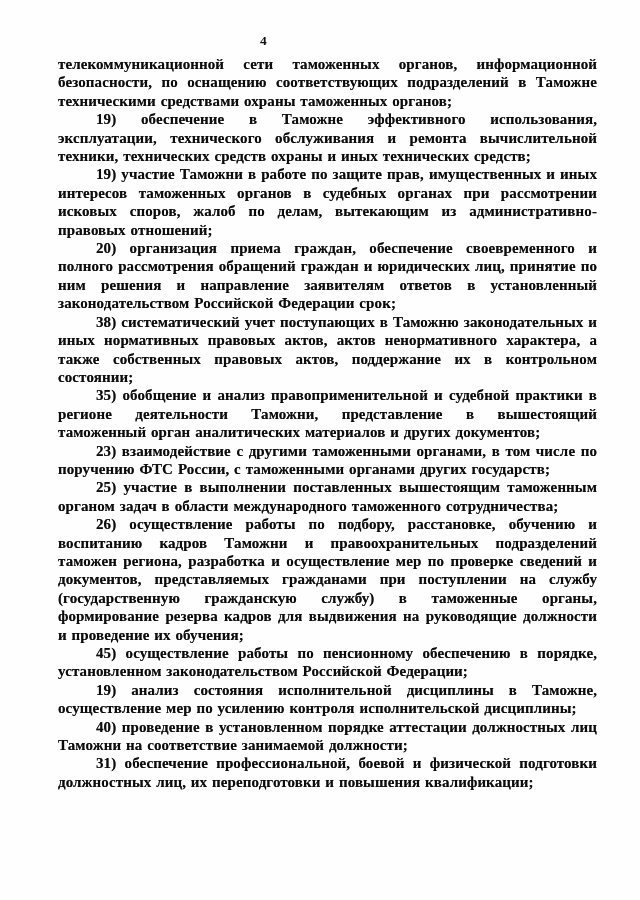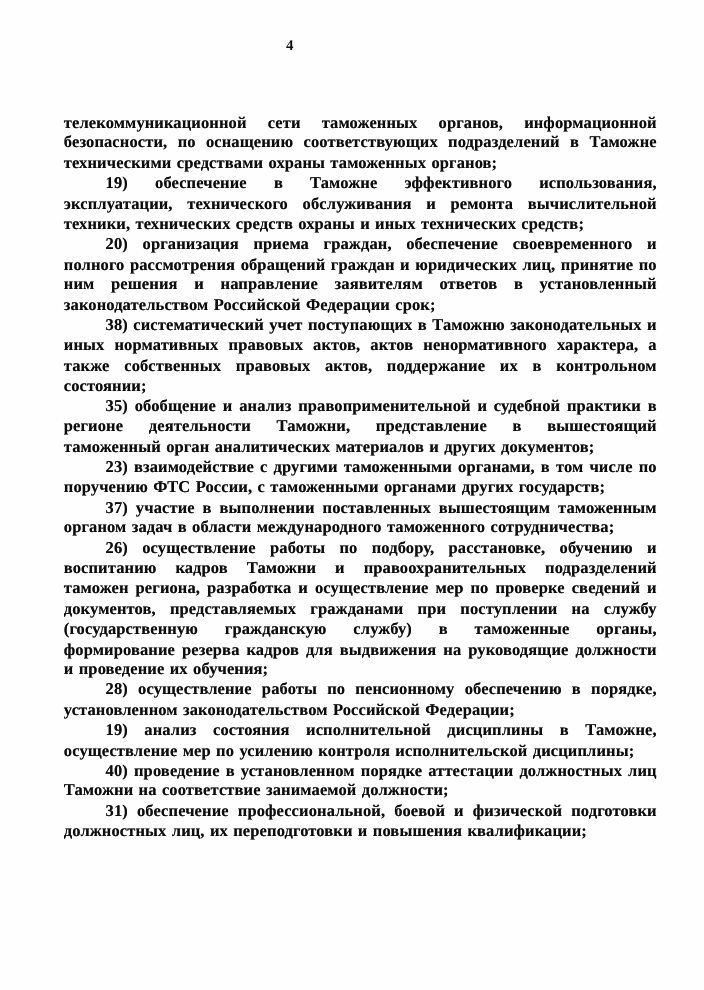--- a/index.html
+++ b/index.html
@@ -37,39 +37,39 @@
     line-height: 18.4px;
     font-weight: bold;
     text-align: justify;
     text-indent: 38px;
     letter-spacing: 0.1px;
     word-spacing: 1px;
     text-shadow: 0 0 0.3px rgba(0,0,0,0.55);
   }
   .content p.no-indent {
     text-indent: 0;
-    margin-top: 48px;
   }
 </style>
 </head>
 <body>
 
 <div class="page">
 
   <div class="page-number">4</div>
 
   <div class="content">
     <p class="no-indent">телекоммуникационной сети таможенных органов, информационной безопасности, по оснащению соответствующих подразделений в Таможне техническими средствами охраны таможенных органов;</p>
     <p>19) обеспечение в Таможне эффективного использования, эксплуатации, технического обслуживания и ремонта вычислительной техники, технических средств охраны и иных технических средств;</p>
+    <p>19) участие Таможни в работе по защите прав, имущественных и иных интересов таможенных органов в судебных органах при рассмотрении исковых споров, жалоб по делам, вытекающим из административно-правовых отношений;</p>
     <p>20) организация приема граждан, обеспечение своевременного и полного рассмотрения обращений граждан и юридических лиц, принятие по ним решения и направление заявителям ответов в установленный законодательством Российской Федерации срок;</p>
     <p>38) систематический учет поступающих в Таможню законодательных и иных нормативных правовых актов, актов ненормативного характера, а также собственных правовых актов, поддержание их в контрольном состоянии;</p>
     <p>35) обобщение и анализ правоприменительной и судебной практики в регионе деятельности Таможни, представление в вышестоящий таможенный орган аналитических материалов и других документов;</p>
     <p>23) взаимодействие с другими таможенными органами, в том числе по поручению ФТС России, с таможенными органами других государств;</p>
-    <p>37) участие в выполнении поставленных вышестоящим таможенным органом задач в области международного таможенного сотрудничества;</p>
+    <p>25) участие в выполнении поставленных вышестоящим таможенным органом задач в области международного таможенного сотрудничества;</p>
     <p>26) осуществление работы по подбору, расстановке, обучению и воспитанию кадров Таможни и правоохранительных подразделений таможен региона, разработка и осуществление мер по проверке сведений и документов, представляемых гражданами при поступлении на службу (государственную гражданскую службу) в таможенные органы, формирование резерва кадров для выдвижения на руководящие должности и проведение их обучения;</p>
-    <p>28) осуществление работы по пенсионному обеспечению в порядке, установленном законодательством Российской Федерации;</p>
+    <p>45) осуществление работы по пенсионному обеспечению в порядке, установленном законодательством Российской Федерации;</p>
     <p>19) анализ состояния исполнительной дисциплины в Таможне, осуществление мер по усилению контроля исполнительской дисциплины;</p>
     <p>40) проведение в установленном порядке аттестации должностных лиц Таможни на соответствие занимаемой должности;</p>
     <p>31) обеспечение профессиональной, боевой и физической подготовки должностных лиц, их переподготовки и повышения квалификации;</p>
 
   </div>
 
 </div>
 
 </body></html>

